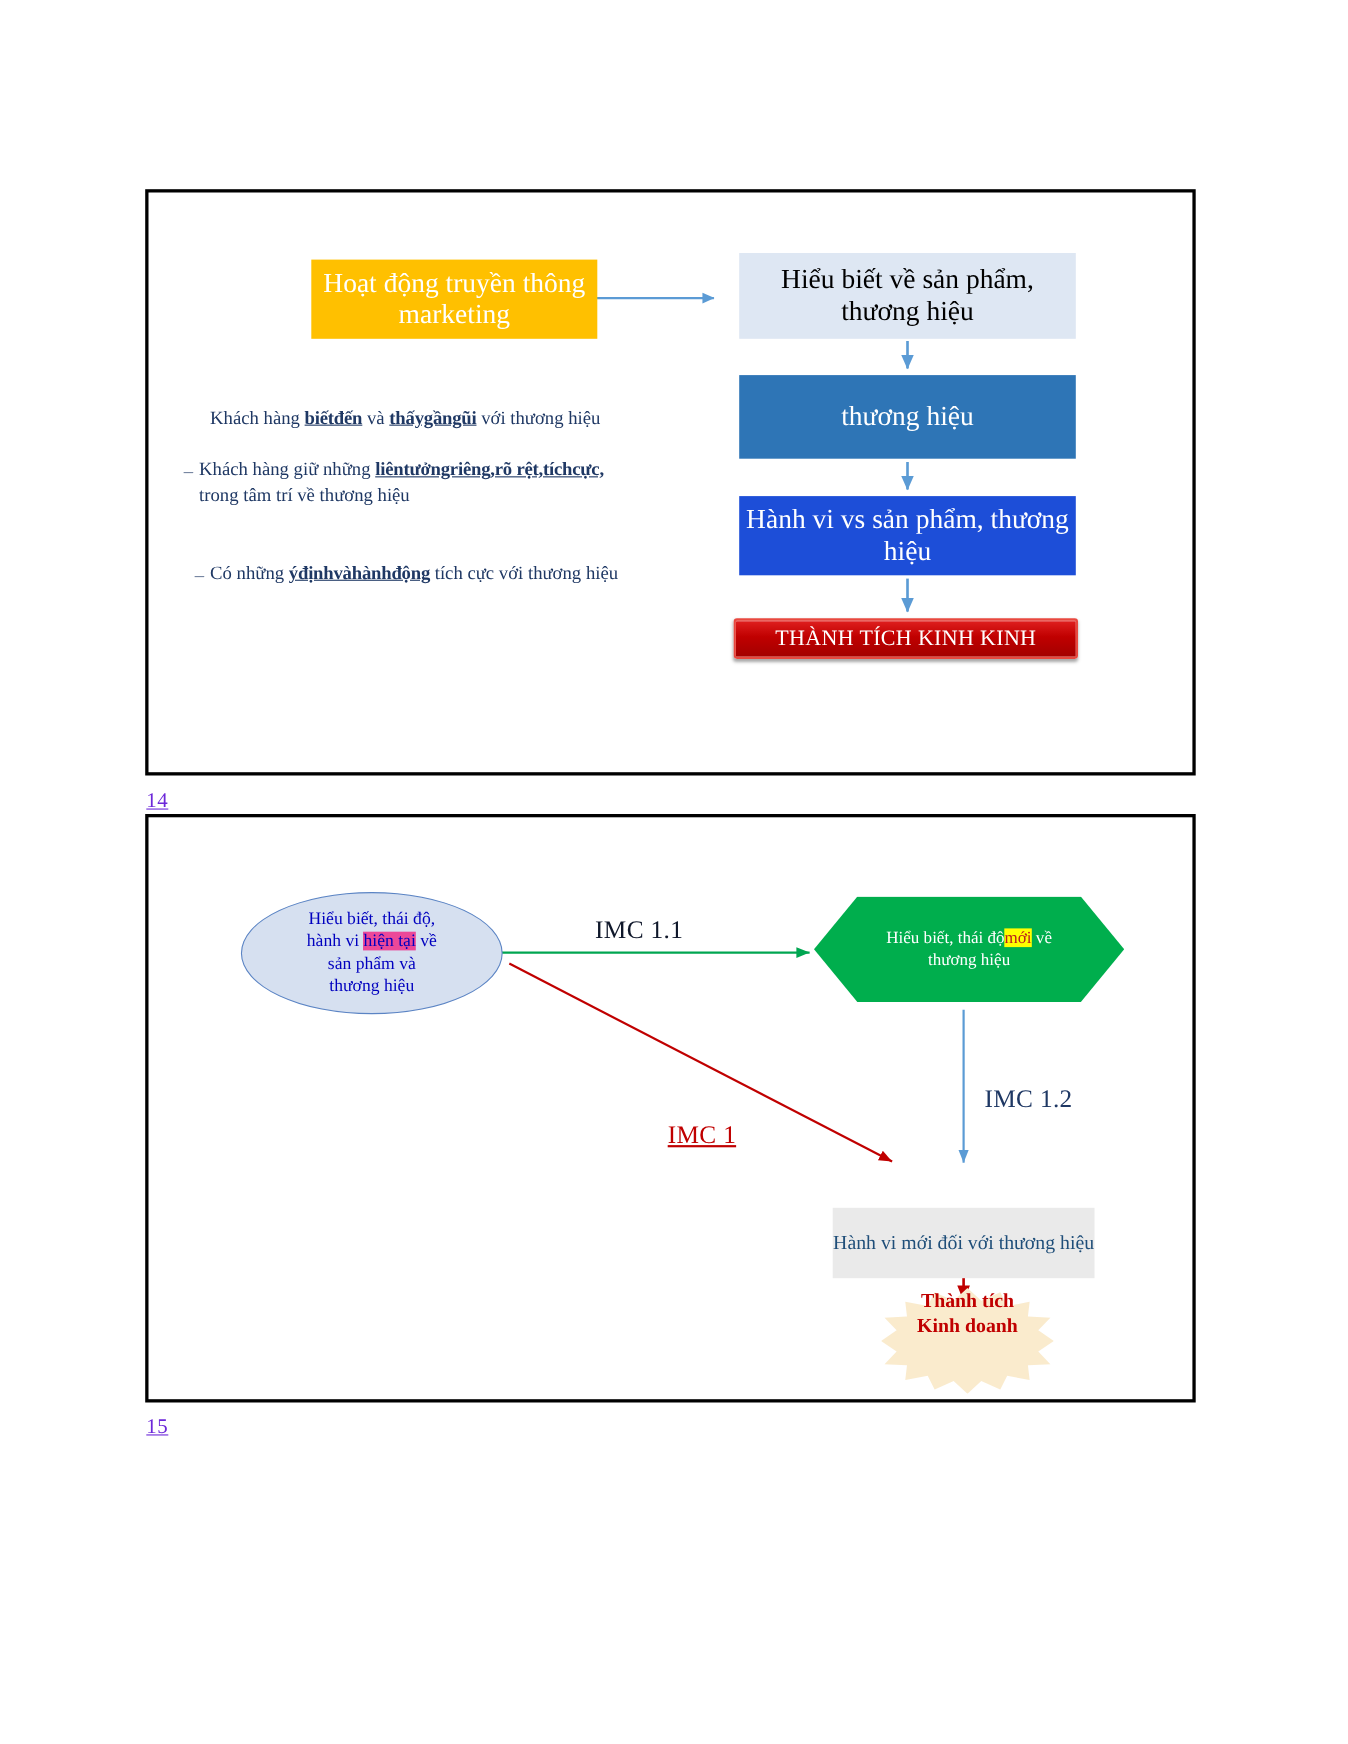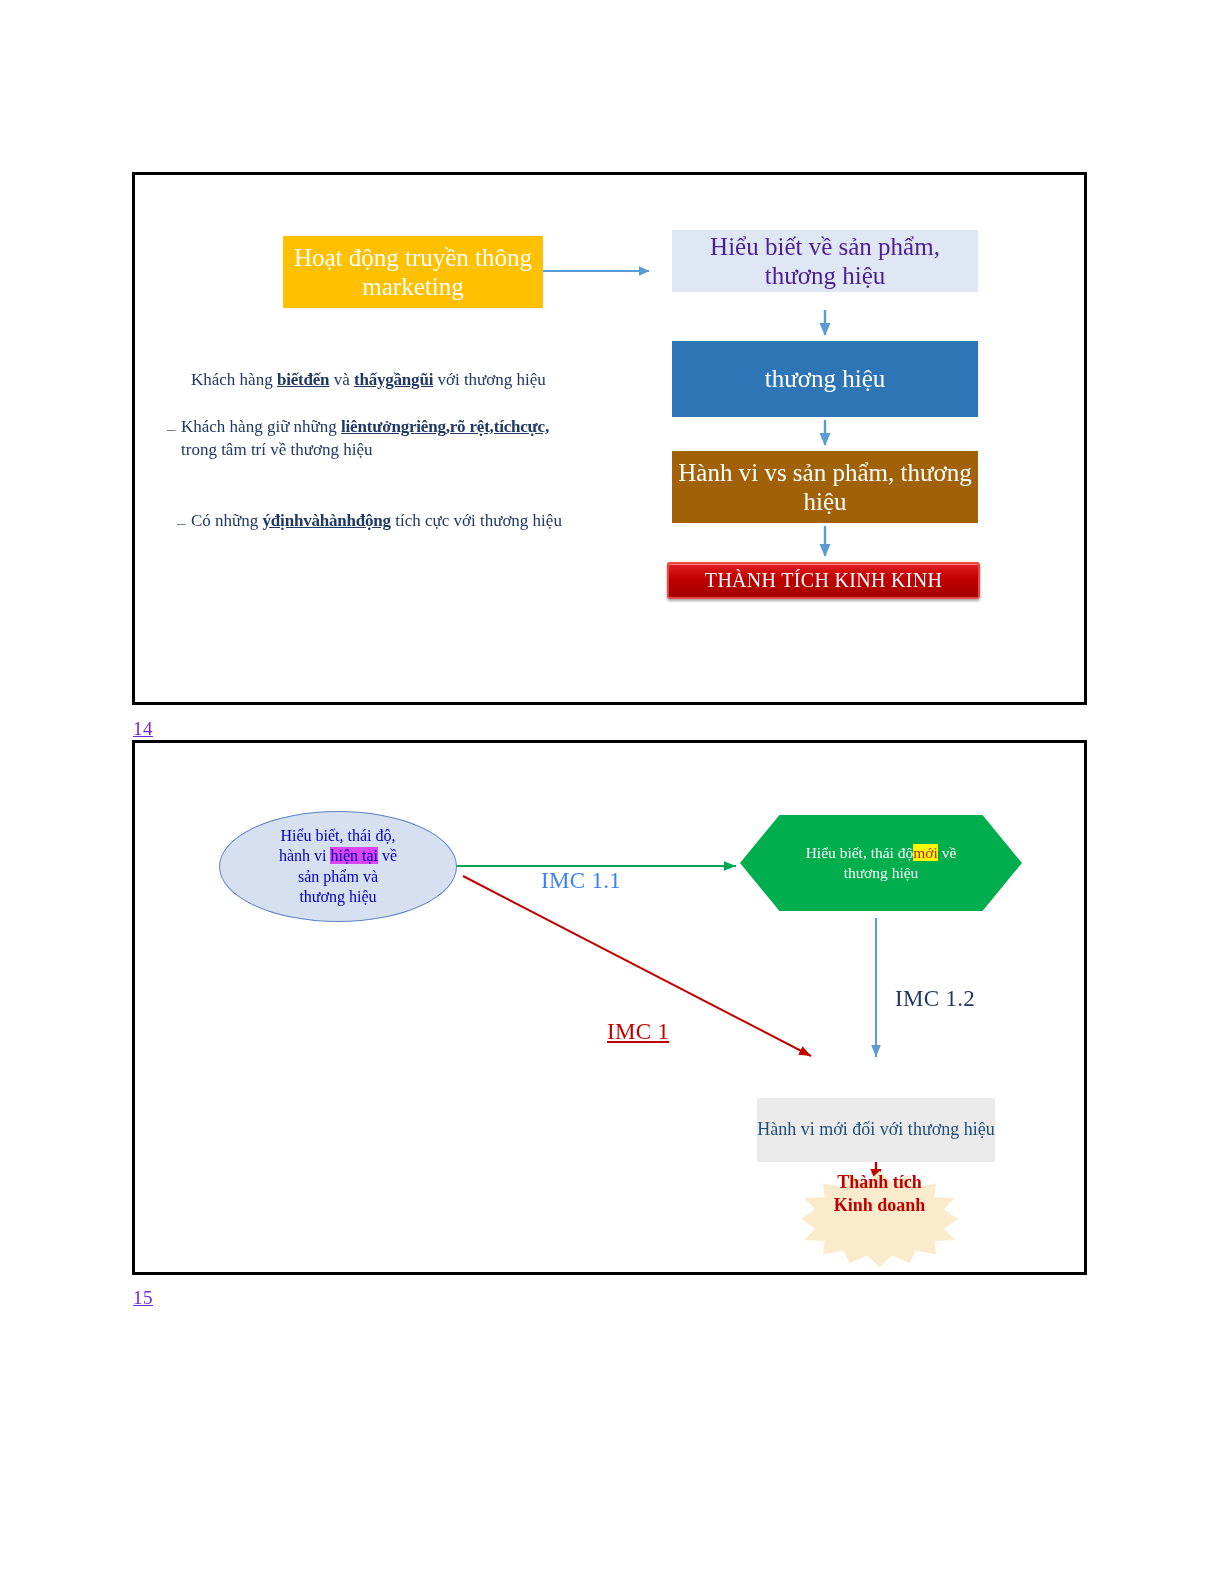--- a/index.html
+++ b/index.html
@@ -41,34 +41,34 @@
     line-height:1.18;
   }
   #amber-box{
     left:148px; top:61px; width:260px; height:72px;
     background:#FFC000;
     color:#ffffff;
     font-size:25px;
     padding:0 6px;
   }
   #lightblue-box{
-    left:537px; top:55px; width:306px; height:62px;
+    left:537px; top:55px; width:306px; height:78px;
     background:#DEE7F3;
-    color:#4c1d95;
+    color:#000000;
     font-size:25px;
   }
   #blue-box{
     left:537px; top:166px; width:306px; height:76px;
     background:#2E75B6;
     color:#ffffff;
     font-size:25px;
   }
   #orange-box{
     left:537px; top:276px; width:306px; height:72px;
-    background:#a16207;
+    background:#1d4ed8;
     color:#ffffff;
     font-size:25px;
   }
   #red-box{
     left:532px; top:387px; width:313px; height:37px;
     background:linear-gradient(180deg,#e02020 0%,#c00000 45%,#a30000 100%);
     border:2px solid #e8483f;
     border-radius:3px;
     box-shadow:0 2px 3px rgba(0,0,0,.35), inset 0 1px 0 rgba(255,255,255,.45);
     color:#ffffff;
@@ -104,21 +104,21 @@
     background:#D6E0F0;
     border:1.5px solid #5B84C4;
     border-radius:50%;
     display:flex; align-items:center; justify-content:center;
     text-align:center;
     color:#0000BF;
     font-size:16px;
     line-height:1.28;
     box-sizing:border-box;
   }
-  .hl-yellow{ background:#d946ef; }
+  .hl-yellow{ background:#ec4899; }
   .hl-yellow-red{ background:#FFFF00; color:#b91c1c; }
 
   #hexagon{
     position:absolute;
     left:605px; top:72px; width:282px; height:96px;
     background:#00AE4D;
     clip-path:polygon(14% 0%, 86% 0%, 100% 50%, 86% 100%, 14% 100%, 0% 50%);
     display:flex; align-items:center; justify-content:center;
     text-align:center;
     color:#ffffff;
@@ -158,21 +158,21 @@
     clip-path:polygon(50% 0%,58% 12%,69% 4%,73% 17%,86% 13%,85% 27%,98% 28%,91% 40%,100% 50%,91% 60%,98% 72%,85% 73%,86% 87%,73% 83%,69% 96%,58% 88%,50% 100%,42% 88%,31% 96%,27% 83%,14% 87%,15% 73%,2% 72%,9% 60%,0% 50%,9% 40%,2% 28%,15% 27%,14% 13%,27% 17%,31% 4%,42% 12%);
     filter:drop-shadow(0 0 6px rgba(255,214,92,.85));
   }
   #star-label{ position:relative; z-index:2; }
 
   .imc-label{
     position:absolute;
     font-size:23px;
     letter-spacing:0.3px;
   }
-  #imc11{ left:406px; top:90px; color:#3b82f6;margin-top:35px; }
+  #imc11{ left:406px; top:90px; color:#0f172a; }
   #imc12{ left:760px; top:243px; color:#1F3864; }
   #imc1{ left:472px; top:276px; color:#C00000;text-decoration:underline; }
 </style>
 </head>
 <body>
 
 <div class="slide" id="slide1">
 
   <svg class="svg-layer" viewBox="0 0 949 527" preserveAspectRatio="none">
     <defs>

